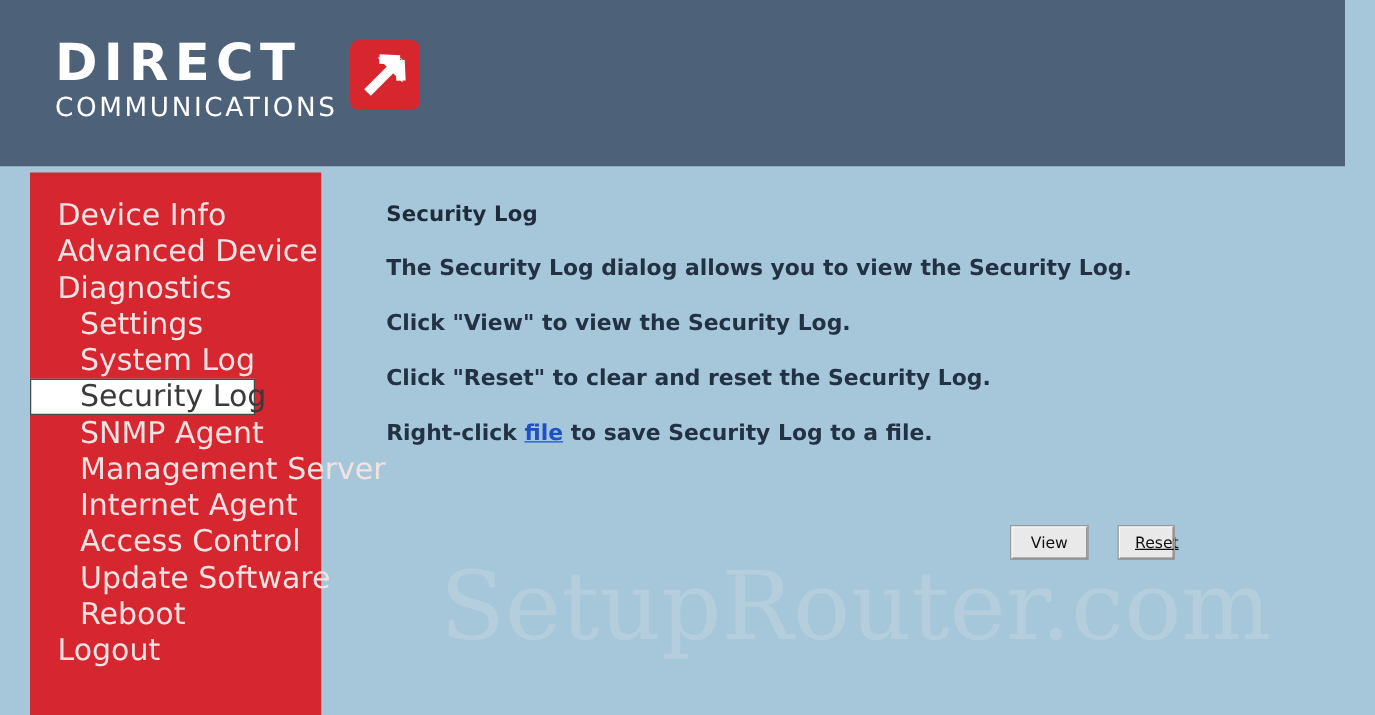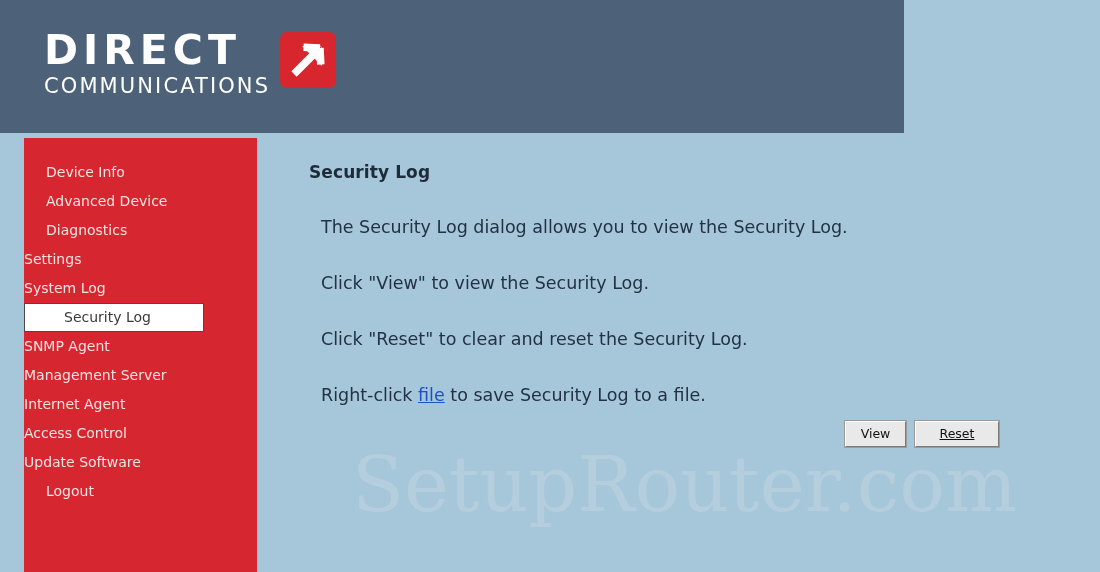--- a/index.html
+++ b/index.html
@@ -20,21 +20,21 @@
     width: 1100px;
     height: 572px;
     background: #a6c6da;
   }
 
   
   .header {
     position: absolute;
     left: 0;
     top: 0;
-    width: 904px;
+    width: 1076px;
     height: 133px;
     background: #4d6278;
     overflow: hidden;
   }
   .logo-block {
     position: absolute;
     left: 44px;
     top: 28px;
     display: flex;
     align-items: flex-start;
@@ -94,30 +94,31 @@
     width: 233px;
     height: 434px;
     background: #d6262f;
     box-sizing: border-box;
     padding-top: 20px;
   }
   .nav-item {
     position: relative;
     display: block;
     color: #f2e3e3;
-    font-size: 14px;
+    font-size: 24px;
     line-height: 29px;
     height: 29px;
     white-space: nowrap;
     box-sizing: border-box;
   }
   .nav-item.level-1 {
     padding-left: 22px;
   }
   .nav-item.level-2 {
+    padding-left: 40px;
   }
   .nav-item.selected {
     background: #ffffff;
     color: #3a3a3a;
     border: 1px solid #4a4a4a;
     margin-left: 0px;
     margin-right: 53px;
     height: 29px;
     line-height: 27px;
     padding-left: 39px;
@@ -136,56 +137,57 @@
     color: #1d2b3a;
     margin: 0;
     padding-top: 24px;
     line-height: 20px;
     letter-spacing: 0.1px;
   }
   .para {
     font-size: 17.5px;
     color: #223244;
     line-height: 21px;
-    margin: 12px;
+    margin: 0;
     padding-top: 23px;
     white-space: nowrap;
+    font-weight: bold;
   }
   .para a.here-link {
     color: #2050c8;
     text-decoration: underline;
   }
 
   
   .button-row {
     position: absolute;
-    left: 845px;
+    left: 809px;
     top: 421px;
     display: flex;
-    gap: 9px;
+    gap: 25px;
   }
   .btn {
     font-family: "DejaVu Sans", "Liberation Sans", sans-serif;
     font-size: 12.5px;
     color: #111111;
     background: #e9e9e9;
     border-top: 1px solid #fdfdfd;
     border-left: 1px solid #fdfdfd;
     border-right: 1px solid #7b7b7b;
     border-bottom: 1px solid #7b7b7b;
     outline: 1px solid #9a9a9a;
     height: 26px;
     line-height: 24px;
     padding: 0 12px;
     box-sizing: border-box;
     text-align: center;
     cursor: default;
   }
   .btn.btn-view { width: 61px; }
-  .btn.btn-reset { width: 84px; text-decoration: underline; }
+  .btn.btn-reset { width: 44px; text-decoration: underline; }
 
   
   .watermark {
     position: absolute;
     left: 352px;
     top: 440px;
     font-family: "DejaVu Serif", "Liberation Serif", serif;
     font-size: 76px;
     line-height: 90px;
     color: #b4cedd;
@@ -222,20 +224,21 @@
     <div class="nav-item level-1">Advanced Device</div>
     <div class="nav-item level-1">Diagnostics</div>
     <div class="nav-item level-2">Settings</div>
     <div class="nav-item level-2">System Log</div>
     <div class="nav-item level-2 selected">Security Log</div>
     <div class="nav-item level-2">SNMP Agent</div>
     <div class="nav-item level-2">Management Server</div>
     <div class="nav-item level-2">Internet Agent</div>
     <div class="nav-item level-2">Access Control</div>
     <div class="nav-item level-2">Update Software</div>
+    <div class="nav-item level-2">Reboot</div>
     <div class="nav-item level-1">Logout</div>
   </div>
 
   <div class="watermark">SetupRouter.com</div>
 
   <div class="content">
     <h1 class="page-title">Security Log</h1>
     <p class="para">The Security Log dialog allows you to view the Security Log.</p>
     <p class="para">Click "View" to view the Security Log.</p>
     <p class="para">Click "Reset" to clear and reset the Security Log.</p>

